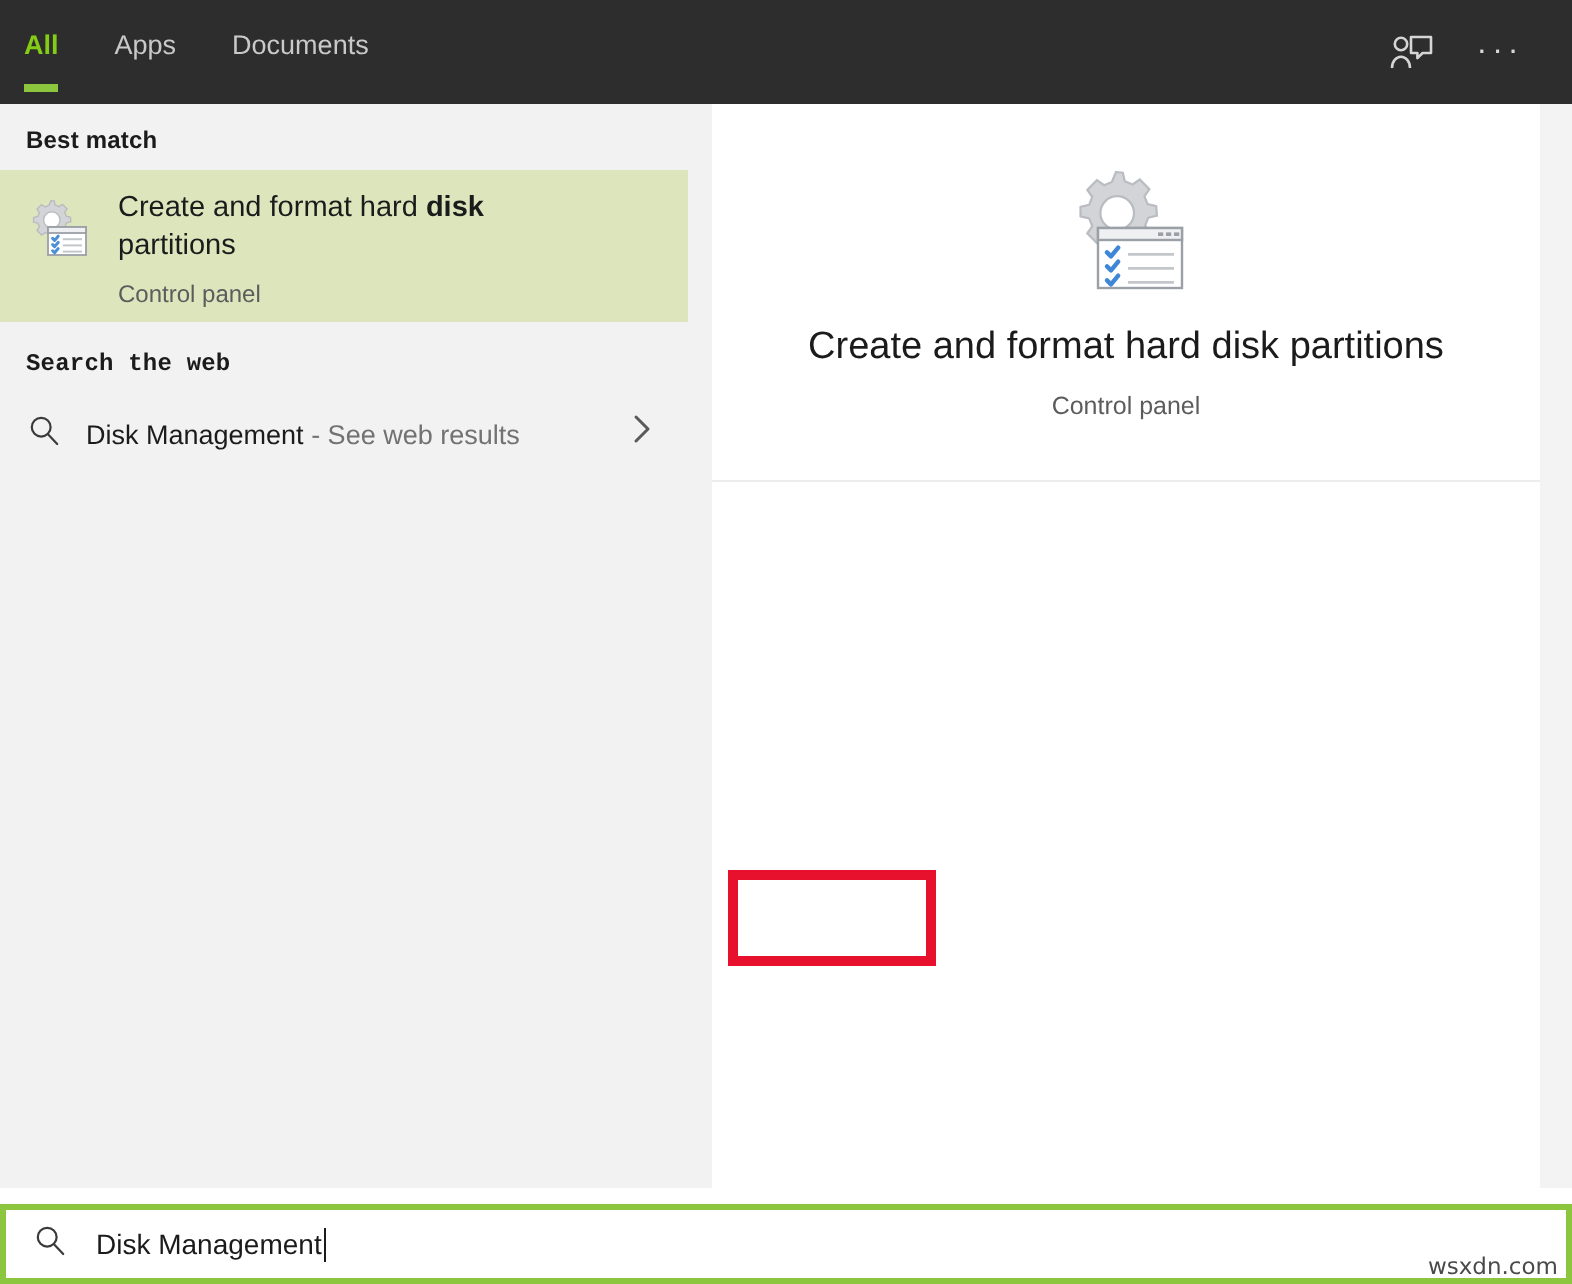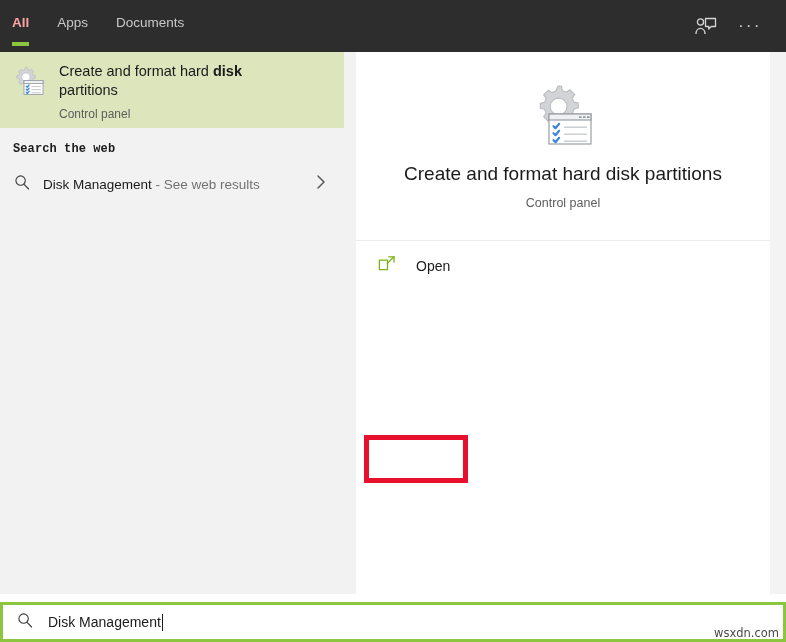--- a/index.html
+++ b/index.html
@@ -44,21 +44,21 @@
     padding: 0 14px 0 0;
     margin-right: 14px;
     color: #c9c9c9;
     font-size: 13.5px;
     cursor: default;
     user-select: none;
   }
   .tab:first-child { padding-left: 0; }
   .tab .tab-label { line-height: 1; padding-bottom: 6px; }
   .tab.active .tab-label {
-    color: #fca5a5;
+    color: #84cc16;
     font-weight: bold;
   }
   .tab.active::after {
     content: "";
     position: absolute;
     left: 0;
     right: 14px;
     bottom: 6px;
     height: 4px;
     background: #8cc63e;
@@ -330,20 +330,21 @@
           <path d="M1 18c0-3.3 2.1-5.6 4.5-5.6S10 14.7 10 18" fill="none" stroke="#d5d5d5" stroke-width="1.3"></path>
           <path d="M10.5 2.5h10v8h-4.2l-2.6 2.6v-2.6h-3.2z" fill="none" stroke="#d5d5d5" stroke-width="1.3" stroke-linejoin="round"></path>
         </svg>
       </div>
       <div class="tb-btn tb-dots">···</div>
     </div>
   </div>
 
   <div class="left-pane">
 
+    <div class="section-header">Best match</div>
 
     <div class="best-match-row">
       <div class="bm-icon">
         <svg width="32" height="32" viewBox="0 0 32 32">
           <g transform="translate(1,0)">
             <path d="M11.5 2.3l1.6.15.5 2.1 1.9.8 1.75-1.2 2.3 2.3-1.2 1.75.8 1.9 2.1.5.15 2.3-2.1.5-.8 1.9 1.2 1.75-2.3 2.3-1.75-1.2-1.9.8-.5 2.1-2.3.15-.5-2.1-1.9-.8-1.75 1.2-2.3-2.3 1.2-1.75-.8-1.9-2.1-.5v-2.3l2.1-.5.8-1.9-1.2-1.75 2.3-2.3 1.75 1.2 1.9-.8z" fill="#d2d4d7" stroke="#b9bcc0" stroke-width="0.7"></path>
             <circle cx="11.9" cy="12" r="4.1" fill="#ffffff" stroke="#b9bcc0" stroke-width="0.7"></circle>
           </g>
           <rect x="11" y="15.5" width="19" height="14" fill="#ffffff" stroke="#9aa0a6" stroke-width="0.9"></rect>
           <rect x="11" y="15.5" width="19" height="3" fill="#eef0f2" stroke="#9aa0a6" stroke-width="0.9"></rect>
@@ -410,30 +411,20 @@
             <line x1="37" y1="50.2" x2="60" y2="50.2"></line>
             <line x1="37" y1="57.2" x2="60" y2="57.2"></line>
           </g>
         </svg>
       </div>
       <div class="preview-title">Create and format hard disk partitions</div>
       <div class="preview-sub">Control panel</div>
     </div>
 
     <div class="action-area">
-      <div class="action-row">
-        <span class="open-icon">
-          <svg width="18" height="18" viewBox="0 0 18 18">
-            <path d="M1.4 5.1h8.1v9.6H1.4z" fill="none" stroke="#7ab317" stroke-width="1.3"></path>
-            <polyline points="10.8,1.8 16,1.8 16,7" fill="none" stroke="#7ab317" stroke-width="1.3" stroke-linecap="round" stroke-linejoin="round"></polyline>
-            <line x1="16" y1="1.8" x2="9.2" y2="8.6" stroke="#7ab317" stroke-width="1.3" stroke-linecap="round"></line>
-          </svg>
-        </span>
-        <span class="action-label">Open</span>
-      </div>
       <div class="red-box"></div>
     </div>
 
   </div>
 
   <div class="far-right-strip"></div>
   <div class="gap-strip"></div>
 
   <div class="searchbar">
     <span class="mag">

